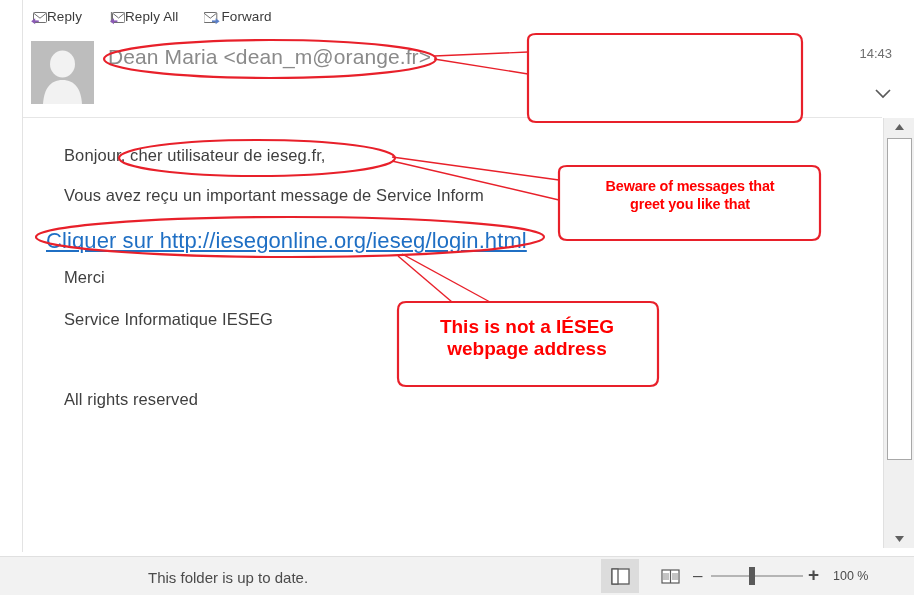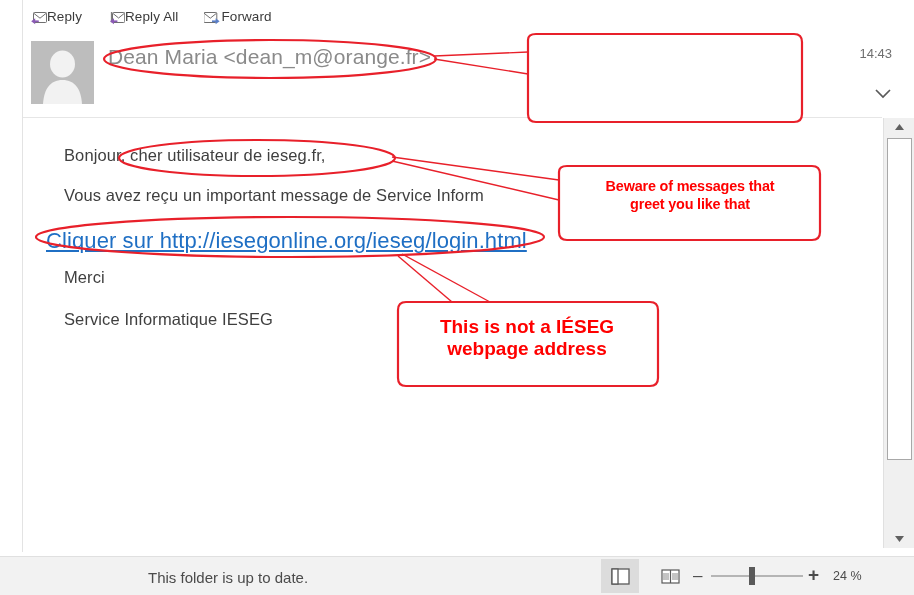--- a/index.html
+++ b/index.html
@@ -382,20 +382,21 @@
   </div>
 
   <div class="header-rule"></div>
 
   <div class="body-area">
     <div class="body-line" style="top:28px;">Bonjour, cher utilisateur de ieseg.fr,</div>
     <div class="body-line" style="top:68px;">Vous avez reçu un important message de Service Inform</div>
     <div class="body-link" style="top:110px;">Cliquer sur http://iesegonline.org/ieseg/login.html</div>
     <div class="body-line" style="top:150px;">Merci</div>
     <div class="body-line" style="top:192px;">Service Informatique IESEG</div>
+    <div class="body-line" style="top:272px;">All rights reserved</div>
   </div>
 
   <div class="scrollbar">
     <div class="sb-track"></div>
     <div class="sb-btn sb-up">
       <svg width="11" height="8" viewBox="0 0 11 8">
         <path d="M5.5 1 L10 7 L1 7 z" fill="#606060"></path>
       </svg>
     </div>
     <div class="sb-thumb"></div>
@@ -428,21 +429,21 @@
             <line x1="14" y1="5" x2="14" y2="12"></line>
           <line x1="16" y1="5" x2="16" y2="12"></line>
         </g>
       </svg>
     </div>
 
     <div class="zoom-minus">–</div>
     <div class="zoom-track"></div>
     <div class="zoom-thumb"></div>
     <div class="zoom-plus">+</div>
-    <div class="zoom-value">24 %</div>
+    <div class="zoom-value">100 %</div>
   </div>
 
   <svg class="overlay" viewBox="0 0 914 595">
 
     <ellipse cx="270" cy="59" rx="166" ry="19" fill="none" stroke="#e8202a" stroke-width="2.2"></ellipse>
 
     <ellipse cx="257" cy="158" rx="138" ry="18" fill="none" stroke="#e8202a" stroke-width="2.2"></ellipse>
 
     <ellipse cx="290" cy="237" rx="254" ry="20" fill="none" stroke="#e8202a" stroke-width="2.2"></ellipse>
 

